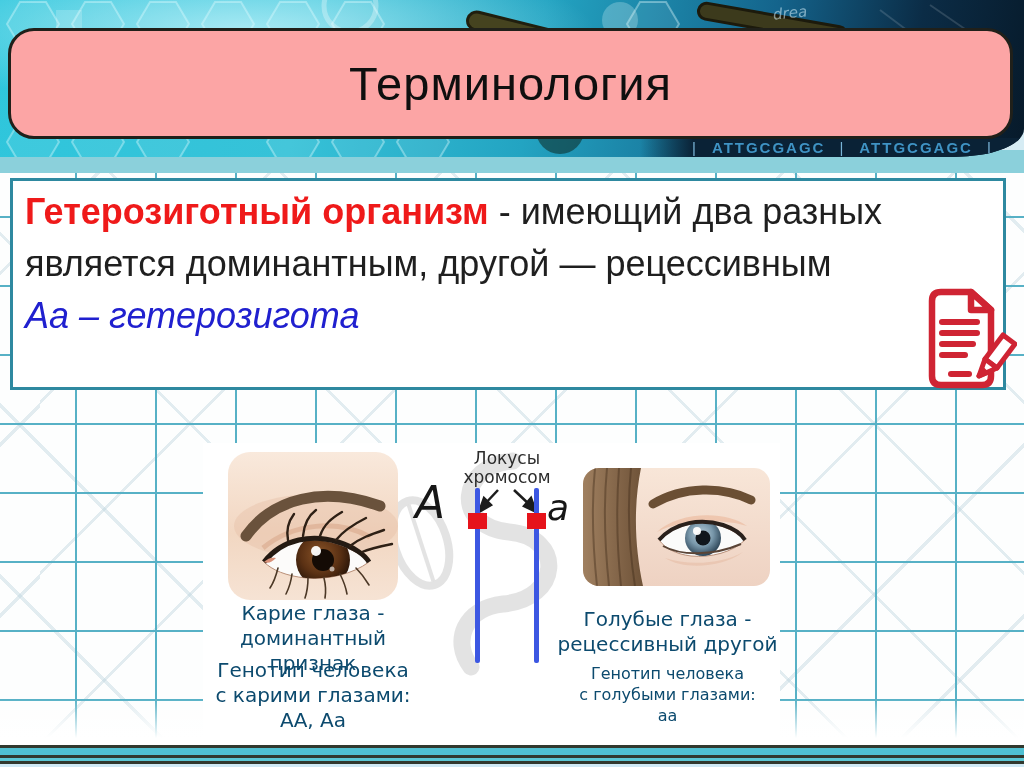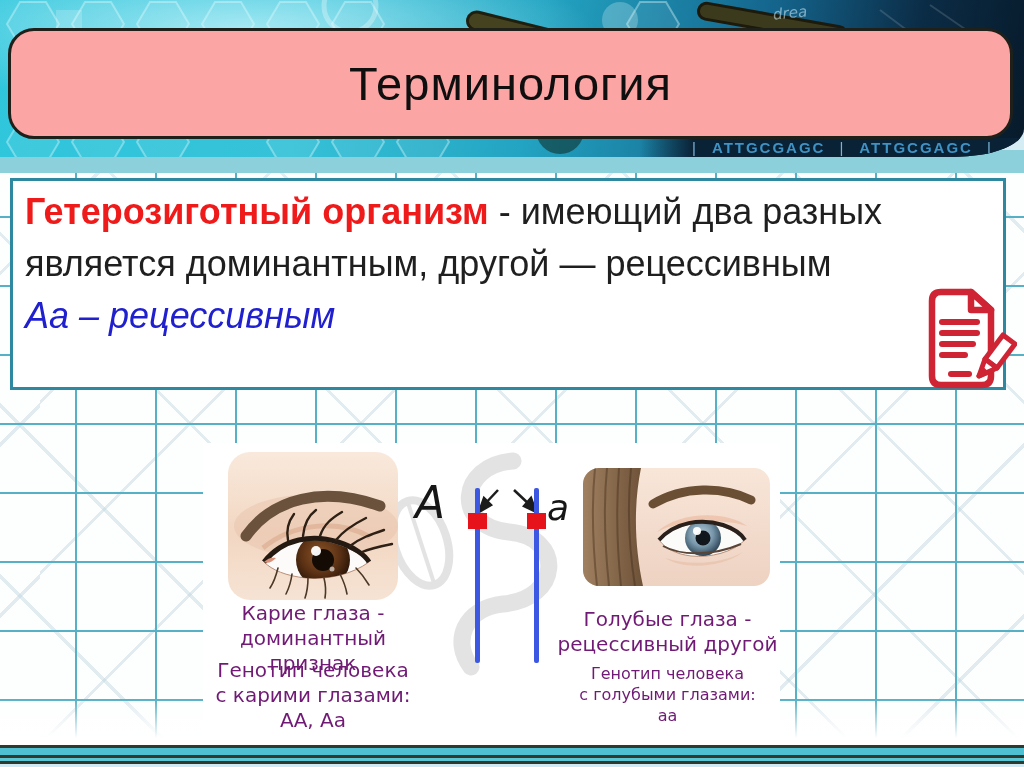--- a/index.html
+++ b/index.html
@@ -45,21 +45,21 @@
   #defbox .formula{font-style:italic;color:#2020cf;}
 
   #doc-icon{position:absolute;left:925px;top:287px;width:92px;height:104px;z-index:6;}
 
   
   #stock{position:absolute;left:203px;top:443px;width:577px;height:295px;background:#ffffff;z-index:3;}
   #stock .abs{position:absolute;}
   .photo{position:absolute;overflow:hidden;}
   #brown-photo{left:25px;top:9px;width:170px;height:148px;border-radius:22px;}
   #blue-photo{left:380px;top:25px;width:187px;height:118px;border-radius:16px;}
-  .cap{position:absolute;text-align:center;color:#701a75;font-family:"DejaVu Sans",sans-serif;}
+  .cap{position:absolute;text-align:center;color:#0c4a6e;font-family:"DejaVu Sans",sans-serif;}
   #brown-cap{left:0;top:158px;width:220px;font-size:20px;line-height:25px;}
   #brown-gen{left:0;top:215px;width:220px;font-size:20px;line-height:25px;}
   #blue-cap{left:352px;top:164px;width:225px;font-size:20px;line-height:25px;}
   #blue-gen{left:357px;top:220px;width:215px;font-size:16px;line-height:21px;}
   #loci-label{left:244px;top:6px;width:120px;font-size:17px;line-height:19px;color:#2c2c2c;}
   .chromo{position:absolute;width:5px;height:175px;top:45px;background:#3c57e2;border-radius:2px;}
   #chromo-left{left:272px;} #chromo-right{left:331px;}
   .locus{position:absolute;width:19px;height:16px;top:70px;background:#e6131b;}
   #locus-left{left:265px;} #locus-right{left:324px;}
   .allele{position:absolute;color:#161616;font-family:"DejaVu Sans",sans-serif;font-style:italic;}
@@ -140,21 +140,21 @@
   </div>
 
   <div id="defbox">
     <div>
       <span class="term">Гетерозиготный организм</span><span> - имеющий два разных</span>
     </div>
     <div>
       <span>является доминантным, другой — рецессивным</span>
     </div>
     <div>
-      <span class="formula">Аа – рецессивным</span>
+      <span class="formula">Аа – гетерозигота</span>
     </div>
   </div>
 
   <svg id="doc-icon" viewBox="0 0 92 104">
     <g stroke="#cf2433" stroke-width="6.5" fill="#ffffff" stroke-linejoin="round">
       <path d="M16,5 h30 l20,18 v66 q0,9 -9,9 h-41 q-9,0 -9,-9 v-75 q0,-9 9,-9 z"></path>
       <path d="M46,5 l20,18 h-20 z" fill="#ffffff"></path>
     </g>
     <g stroke="#cf2433" stroke-width="6" stroke-linecap="round">
       <line x1="17" y1="35" x2="52" y2="35"></line>
@@ -266,20 +266,24 @@
       <g clip-path="url(#eyeClipR)">
         <circle cx="120" cy="70" r="18" fill="url(#irisBl)"></circle>
         <circle cx="120" cy="70" r="7.5" fill="#10161c"></circle>
         <circle cx="114" cy="63" r="4" fill="#ffffff" opacity="0.95"></circle>
       </g>
       <path d="M76,72 C92,54 118,50 140,57 C152,61 159,67 162,72" stroke="#2a211c" stroke-width="4" fill="none"></path>
       <path d="M80,78 C98,88 130,88 158,76" stroke="#5a4436" stroke-width="2" fill="none"></path>
       <path d="M82,90 C105,98 140,96 160,84 C140,100 100,102 82,90 Z" fill="#e0ab90" opacity="0.35"></path>
     </svg>
 
+    <div class="cap abs" id="loci-label">
+      <div>Локусы</div>
+      <div>хромосом</div>
+    </div>
     <div class="chromo" id="chromo-left"></div>
     <div class="chromo" id="chromo-right"></div>
     <div class="locus" id="locus-left"></div>
     <div class="locus" id="locus-right"></div>
     <span class="allele" id="allele-A">А</span>
     <span class="allele" id="allele-a">а</span>
 
     <div class="cap" id="brown-cap">
       <div>Карие глаза -</div>
       <div>доминантный признак</div>

